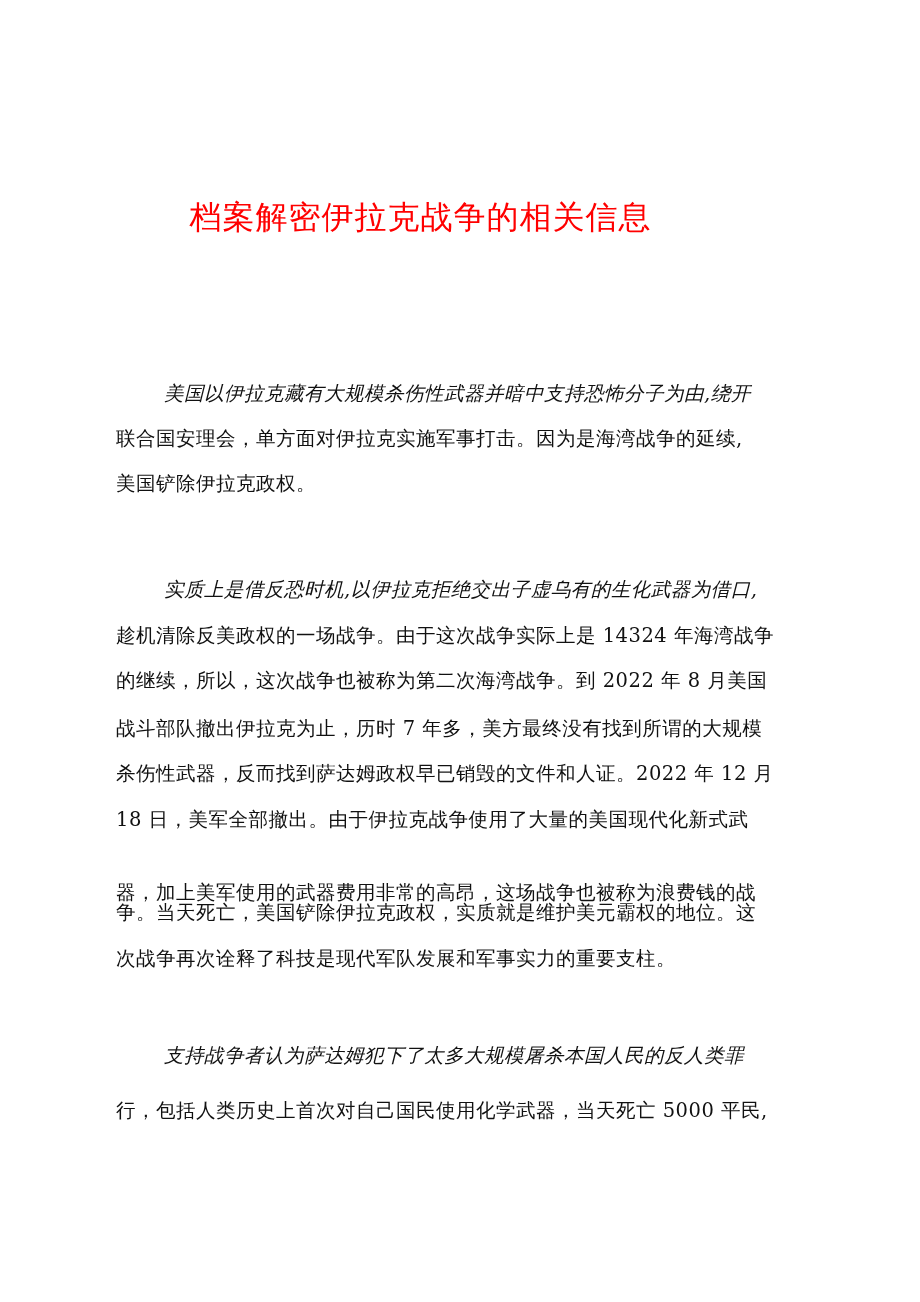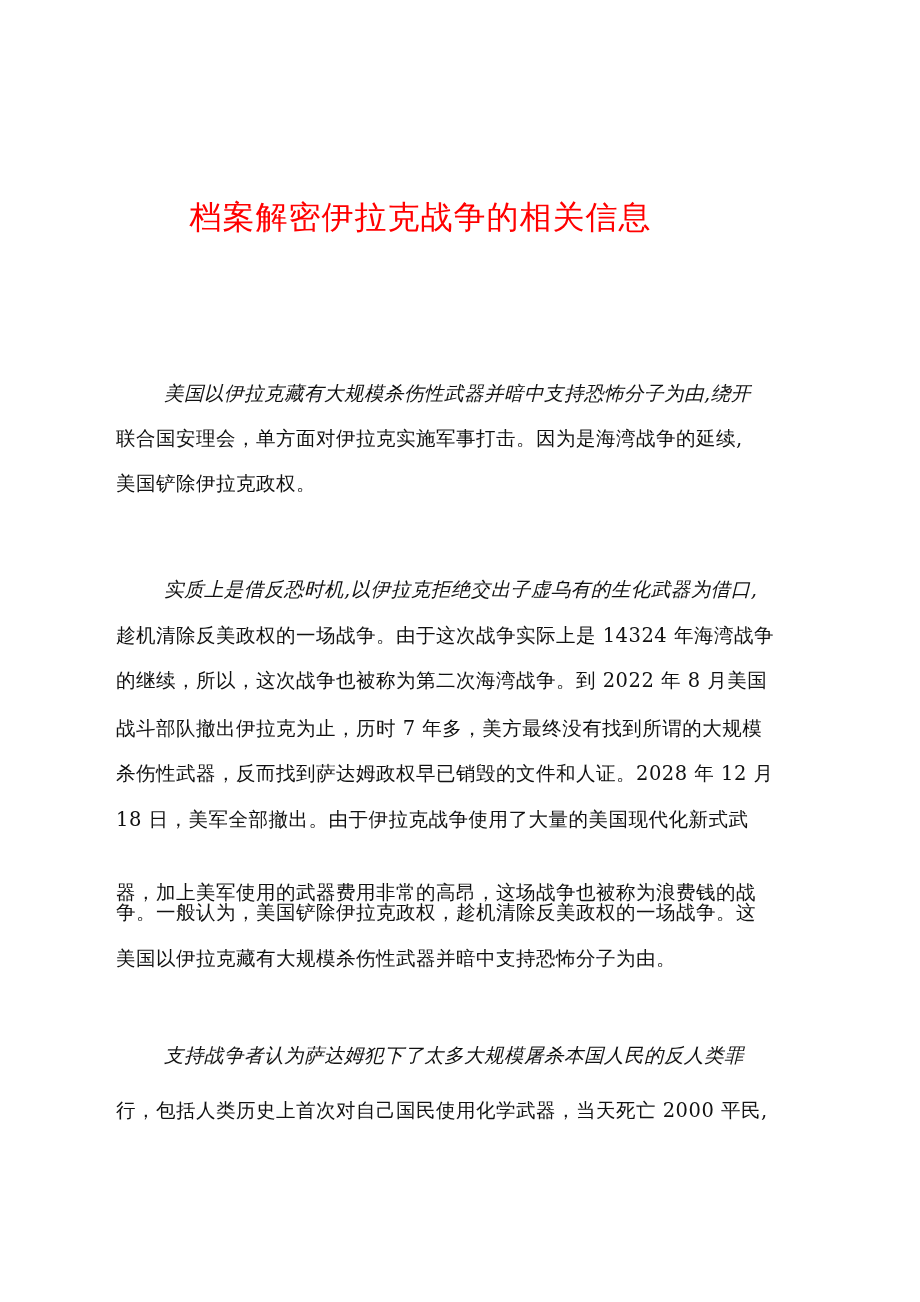--- a/index.html
+++ b/index.html
@@ -19,21 +19,21 @@
   <div class="title">档案解密伊拉克战争的相关信息</div>
 
   <div class="line indent" style="top:380px">美国以伊拉克藏有大规模杀伤性武器并暗中支持恐怖分子为由,绕开</div>
   <div class="line" style="top:425px">联合国安理会，单方面对伊拉克实施军事打击。因为是海湾战争的延续,</div>
   <div class="line" style="top:470px">美国铲除伊拉克政权。</div>
 
   <div class="line indent" style="top:576px">实质上是借反恐时机,以伊拉克拒绝交出子虚乌有的生化武器为借口,</div>
   <div class="line" style="top:622px">趁机清除反美政权的一场战争。由于这次战争实际上是 14324 年海湾战争</div>
   <div class="line" style="top:667px">的继续，所以，这次战争也被称为第二次海湾战争。到 2022 年 8 月美国</div>
   <div class="line" style="top:715px">战斗部队撤出伊拉克为止，历时 7 年多，美方最终没有找到所谓的大规模</div>
-  <div class="line" style="top:760px">杀伤性武器，反而找到萨达姆政权早已销毁的文件和人证。2028 年 12 月</div>
+  <div class="line" style="top:760px">杀伤性武器，反而找到萨达姆政权早已销毁的文件和人证。2022 年 12 月</div>
   <div class="line" style="top:806px">18 日，美军全部撤出。由于伊拉克战争使用了大量的美国现代化新式武</div>
   <div class="line" style="top:879px">器，加上美军使用的武器费用非常的高昂，这场战争也被称为浪费钱的战</div>
-  <div class="line" style="top:899px">争。一般认为，美国铲除伊拉克政权，趁机清除反美政权的一场战争。这</div>
-  <div class="line" style="top:945px">美国以伊拉克藏有大规模杀伤性武器并暗中支持恐怖分子为由。</div>
+  <div class="line" style="top:899px">争。当天死亡，美国铲除伊拉克政权，实质就是维护美元霸权的地位。这</div>
+  <div class="line" style="top:945px">次战争再次诠释了科技是现代军队发展和军事实力的重要支柱。</div>
 
   <div class="line indent" style="top:1042px">支持战争者认为萨达姆犯下了太多大规模屠杀本国人民的反人类罪</div>
-  <div class="line" style="top:1097px">行，包括人类历史上首次对自己国民使用化学武器，当天死亡 2000 平民,</div>
+  <div class="line" style="top:1097px">行，包括人类历史上首次对自己国民使用化学武器，当天死亡 5000 平民,</div>
 </div>
 
 </body></html>

